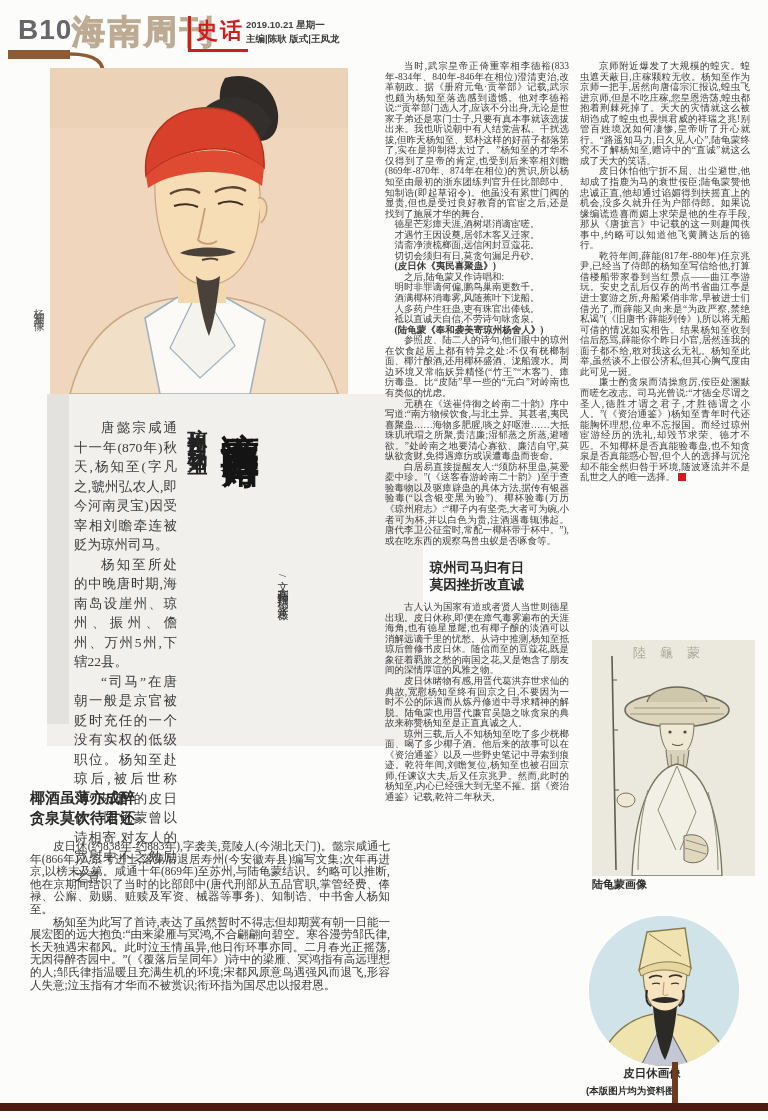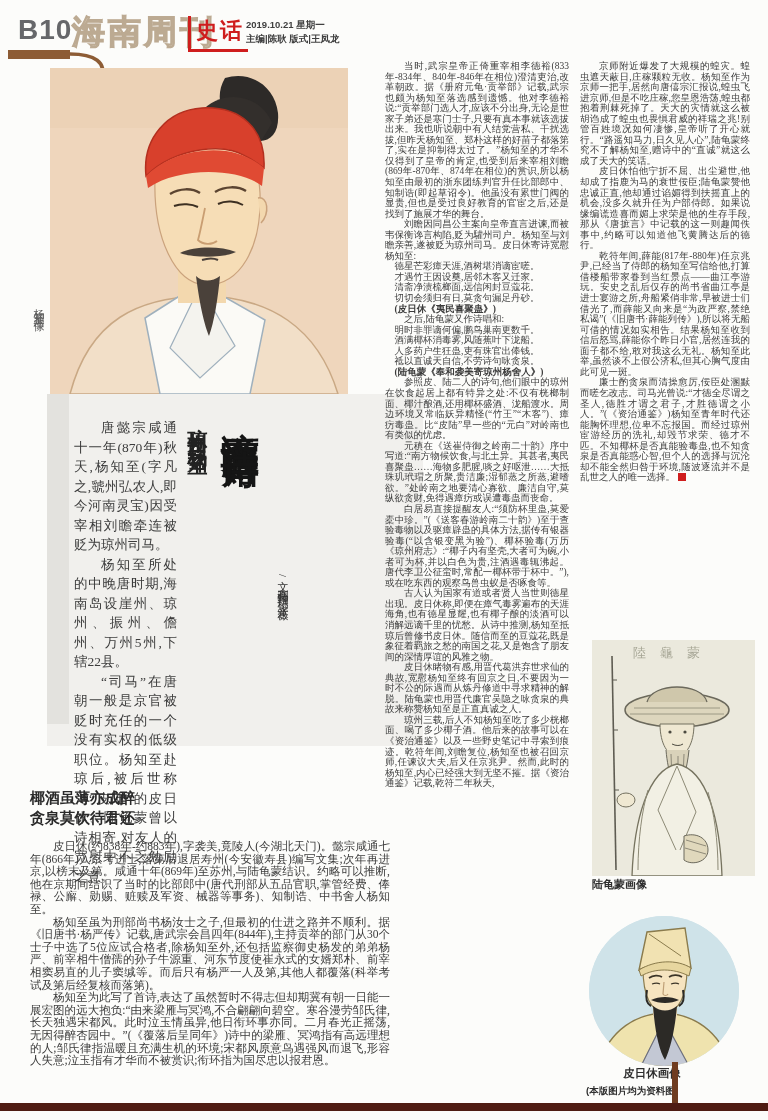--- a/index.html
+++ b/index.html
@@ -134,55 +134,57 @@
       <p>杨知至所处的中晚唐时期,海南岛设崖州、琼州、振州、儋州、万州5州,下辖22县。</p>
       <p>“司马”在唐朝一般是京官被贬时充任的一个没有实权的低级职位。杨知至赴琼后,被后世称为“皮陆”的皮日休、陆龟蒙曾以诗相寄,对友人的宽慰中不乏勉励之意。</p>
     </div>
     <div class="subtitle-v">琼州司马杨知至</div>
     <div class="title-v">谪宦天涯留赠诗</div>
     <div class="byline-v">文/本刊特约撰稿 张意薇</div>
   </div>
 
   <div class="bodycol col-a">
     <p>当时,武宗皇帝正倚重宰相李德裕(833年-834年、840年-846年在相位)澄清吏治,改革朝政。据《册府元龟·贡举部》记载,武宗也颇为杨知至落选感到遗憾。他对李德裕说:“贡举部门选人才,应该不分出身,无论是世家子弟还是寒门士子,只要有真本事就该选拔出来。我也听说朝中有人结党营私、干扰选拔,但昨天杨知至、郑朴这样的好苗子都落第了,实在是抑制得太过了。”杨知至的才华不仅得到了皇帝的肯定,也受到后来宰相刘瞻(869年-870年、874年在相位)的赏识,所以杨知至由最初的浙东团练判官升任比部郎中、知制诰(即起草诏令)。他虽没有累世门阀的显贵,但也是受过良好教育的官宦之后,还是找到了施展才华的舞台。</p>
-    <p>刘瞻因同昌公主案向皇帝直言进谏,而被韦保衡谗言构陷,贬为驩州司户。杨知至与刘瞻亲善,遂被贬为琼州司马。皮日休寄诗宽慰杨知至:</p>
     <p class="poem">德星芒彩瘴天涯,酒树堪消谪宦嗟。</p>
     <p class="poem">才遇竹王因设奠,居邻木客又迁家。</p>
     <p class="poem">清斋净渍梳榔面,远信闲封豆蔻花。</p>
     <p class="poem">切切会须归有日,莫贪句漏足丹砂。</p>
     <p class="attr">(皮日休《夷民喜聚蛊》)</p>
     <p>之后,陆龟蒙又作诗唱和:</p>
     <p class="poem">明时非罪谪何偏,鹏鸟巢南更数千。</p>
     <p class="poem">酒满椰杯消毒雾,风随蕉叶下泷船。</p>
     <p class="poem">人多药户生狂蛊,吏有珠官出俸钱。</p>
     <p class="poem">祗以直诚天自信,不劳诗句咏贪泉。</p>
     <p class="attr">(陆龟蒙《奉和袭美寄琼州杨舍人》)</p>
     <p>参照皮、陆二人的诗句,他们眼中的琼州在饮食起居上都有特异之处:不仅有桄榔制面、椰汁酿酒,还用椰杯盛酒、泷船渡水。周边环境又常临妖异精怪(“竹王”“木客”)、瘴疠毒蛊。比“皮陆”早一些的“元白”对岭南也有类似的忧虑。</p>
     <p>元稹在《送崔侍御之岭南二十韵》序中写道:“南方物候饮食,与北土异。其甚者,夷民喜聚蛊……海物多肥腥,啖之好呕泄……大抵珠玑玳瑁之所聚,贵洁廉;湿郁蒸之所蒸,避嗜欲。”处岭南之地要清心寡欲、廉洁自守,莫纵欲贪财,免得遇瘴疠或误遭毒蛊而丧命。</p>
     <p>白居易直接提醒友人:“须防杯里蛊,莫爱橐中珍。”(《送客春游岭南二十韵》)至于查验毒物以及驱瘴辟蛊的具体方法,据传有银器验毒(“以含银变黑为验”)、椰杯验毒(万历《琼州府志》:“椰子内有坚壳,大者可为碗,小者可为杯,并以白色为贵,注酒遇毒辄沸起。唐代李卫公征蛮时,常配一椰杯带于杯中。”),或在吃东西的观察鸟兽虫蚁是否啄食等。</p>
+    <p class="sec-head">
+      <span>琼州司马归有日</span><br>
+      <span>莫因挫折改直诚</span>
+    </p>
     <p>古人认为国家有道或者贤人当世则德星出现。皮日休称,即便在瘴气毒雾遍布的天涯海角,也有德星显耀,也有椰子酿的淡酒可以消解远谪千里的忧愁。从诗中推测,杨知至抵琼后曾修书皮日休。随信而至的豆蔻花,既是象征着羁旅之愁的南国之花,又是饱含了朋友间的深情厚谊的风雅之物。</p>
     <p>皮日休睹物有感,用晋代葛洪弃世求仙的典故,宽慰杨知至终有回京之日,不要因为一时不公的际遇而从炼丹修道中寻求精神的解脱。陆龟蒙也用晋代廉官吴隐之咏贪泉的典故来称赞杨知至是正直真诚之人。</p>
     <p>琼州三载,后人不知杨知至吃了多少桄榔面、喝了多少椰子酒。他后来的故事可以在《资治通鉴》以及一些野史笔记中寻索到痕迹。乾符年间,刘瞻复位,杨知至也被召回京师,任谏议大夫,后又任京兆尹。然而,此时的杨知至,内心已经强大到无坚不摧。据《资治通鉴》记载,乾符二年秋天,</p>
   </div>
 
   <div class="bodycol col-b">
     <p>京师附近爆发了大规模的蝗灾。蝗虫遮天蔽日,庄稼颗粒无收。杨知至作为京师一把手,居然向唐僖宗汇报说,蝗虫飞进京师,但是不吃庄稼,您皇恩浩荡,蝗虫都抱着荆棘死掉了。天大的灾情就这么被胡诌成了蝗虫也畏惧君威的祥瑞之兆!别管百姓境况如何凄惨,皇帝听了开心就行。“路遥知马力,日久见人心”,陆龟蒙终究不了解杨知至,赠诗中的“直诚”就这么成了天大的笑话。</p>
     <p>皮日休怕他宁折不屈、出尘避世,他却成了指鹿为马的衰世佞臣;陆龟蒙赞他忠诚正直,他却通过谄媚得到扶摇直上的机会,没多久就升任为户部侍郎。如果说缘编谎造喜而媚上求荣是他的生存手段,那从《唐摭言》中记载的这一则趣闻佚事中,约略可以知道他飞黄腾达后的德行。</p>
     <p>乾符年间,薛能(817年-880年)任京兆尹,已经当了侍郎的杨知至写信给他,打算借楼船带家眷到当红景点——曲江亭游玩。安史之乱后仅存的尚书省曲江亭是进士宴游之所,舟船紧俏非常,早被进士们借光了,而薛能又向来是“为政严察,禁绝私谒”(《旧唐书·薛能列传》),所以将无船可借的情况如实相告。结果杨知至收到信后怒骂,薛能你个昨日小官,居然连我的面子都不给,敢对我这么无礼。杨知至此举,虽然谈不上假公济私,但其心胸气度由此可见一斑。</p>
     <p><span>廉士酌贪泉而清操愈厉,佞臣处溷黩而嗟乞改志。司马光曾说:“才德全尽谓之圣人,德胜才谓之君子,才胜德谓之小人。”(《资治通鉴》)杨知至青年时代还能胸怀理想,位卑不忘报国。而经过琼州宦游经历的洗礼,却毁节求荣、德才不匹。不知椰杯是否真能验毒蛊,也不知贪泉是否真能惑心智,但个人的选择与沉沦却不能全然归咎于环境,随波逐流并不是乱世之人的唯一选择。</span><span class="endmark"></span></p>
   </div>
 
   <div class="bottomsec">
     <div class="bs-head">
       <span>椰酒虽薄亦成醉</span><br>
       <span>贪泉莫饮待君还</span>
     </div>
     <div class="bs-body">
       <p>皮日休(约838年-约883年),字袭美,竟陵人(今湖北天门)。懿宗咸通七年(866年)入京考进士,落第后退居寿州(今安徽寿县)编写文集;次年再进京,以榜末及第。咸通十年(869年)至苏州,与陆龟蒙结识。约略可以推断,他在京期间结识了当时的比部郎中(唐代刑部从五品官职,掌管经费、俸禄、公廨、勋赐、赃赎及军资、械器等事务)、知制诰、中书舍人杨知至。</p>
-      <p>杨知至虽为刑部尚书杨汝士之子,但最初的仕进之路并不顺利。据《旧唐书·杨严传》记载,唐武宗会昌四年(844年),主持贡举的部门从30个士子中选了5位应试合格者,除杨知至外,还包括监察御史杨发的弟弟杨严、前宰相牛僧孺的孙子牛源重、河东节度使崔永式的女婿郑朴、前宰相窦易直的儿子窦缄等。而后只有杨严一人及第,其他人都覆落(科举考试及第后经复核而落第)。</p>
       <p>杨知至为此写了首诗,表达了虽然暂时不得志但却期冀有朝一日能一展宏图的远大抱负:“由来梁雁与冥鸿,不合翩翩向碧空。寒谷漫劳邹氏律,长天独遇宋都风。此时泣玉情虽异,他日衔环事亦同。二月春光正摇荡,无因得醉杏园中。”(《覆落后呈同年》)诗中的梁雁、冥鸿指有高远理想的人;邹氏律指温暖且充满生机的环境;宋都风原意鸟遇强风而退飞,形容人失意;泣玉指有才华而不被赏识;衔环指为国尽忠以报君恩。</p>
     </div>
   </div>
 
   <div class="lu-fig">
     <svg width="163" height="236" viewBox="0 0 163 236">
       <rect width="163" height="236" fill="#ebe9dd"></rect>
 
       <line x1="20" y1="16" x2="24" y2="230" stroke="#5e5c52" stroke-width="1.6"></line>
       <line x1="20" y1="40" x2="25" y2="40" stroke="#5e5c52" stroke-width="1"></line>

